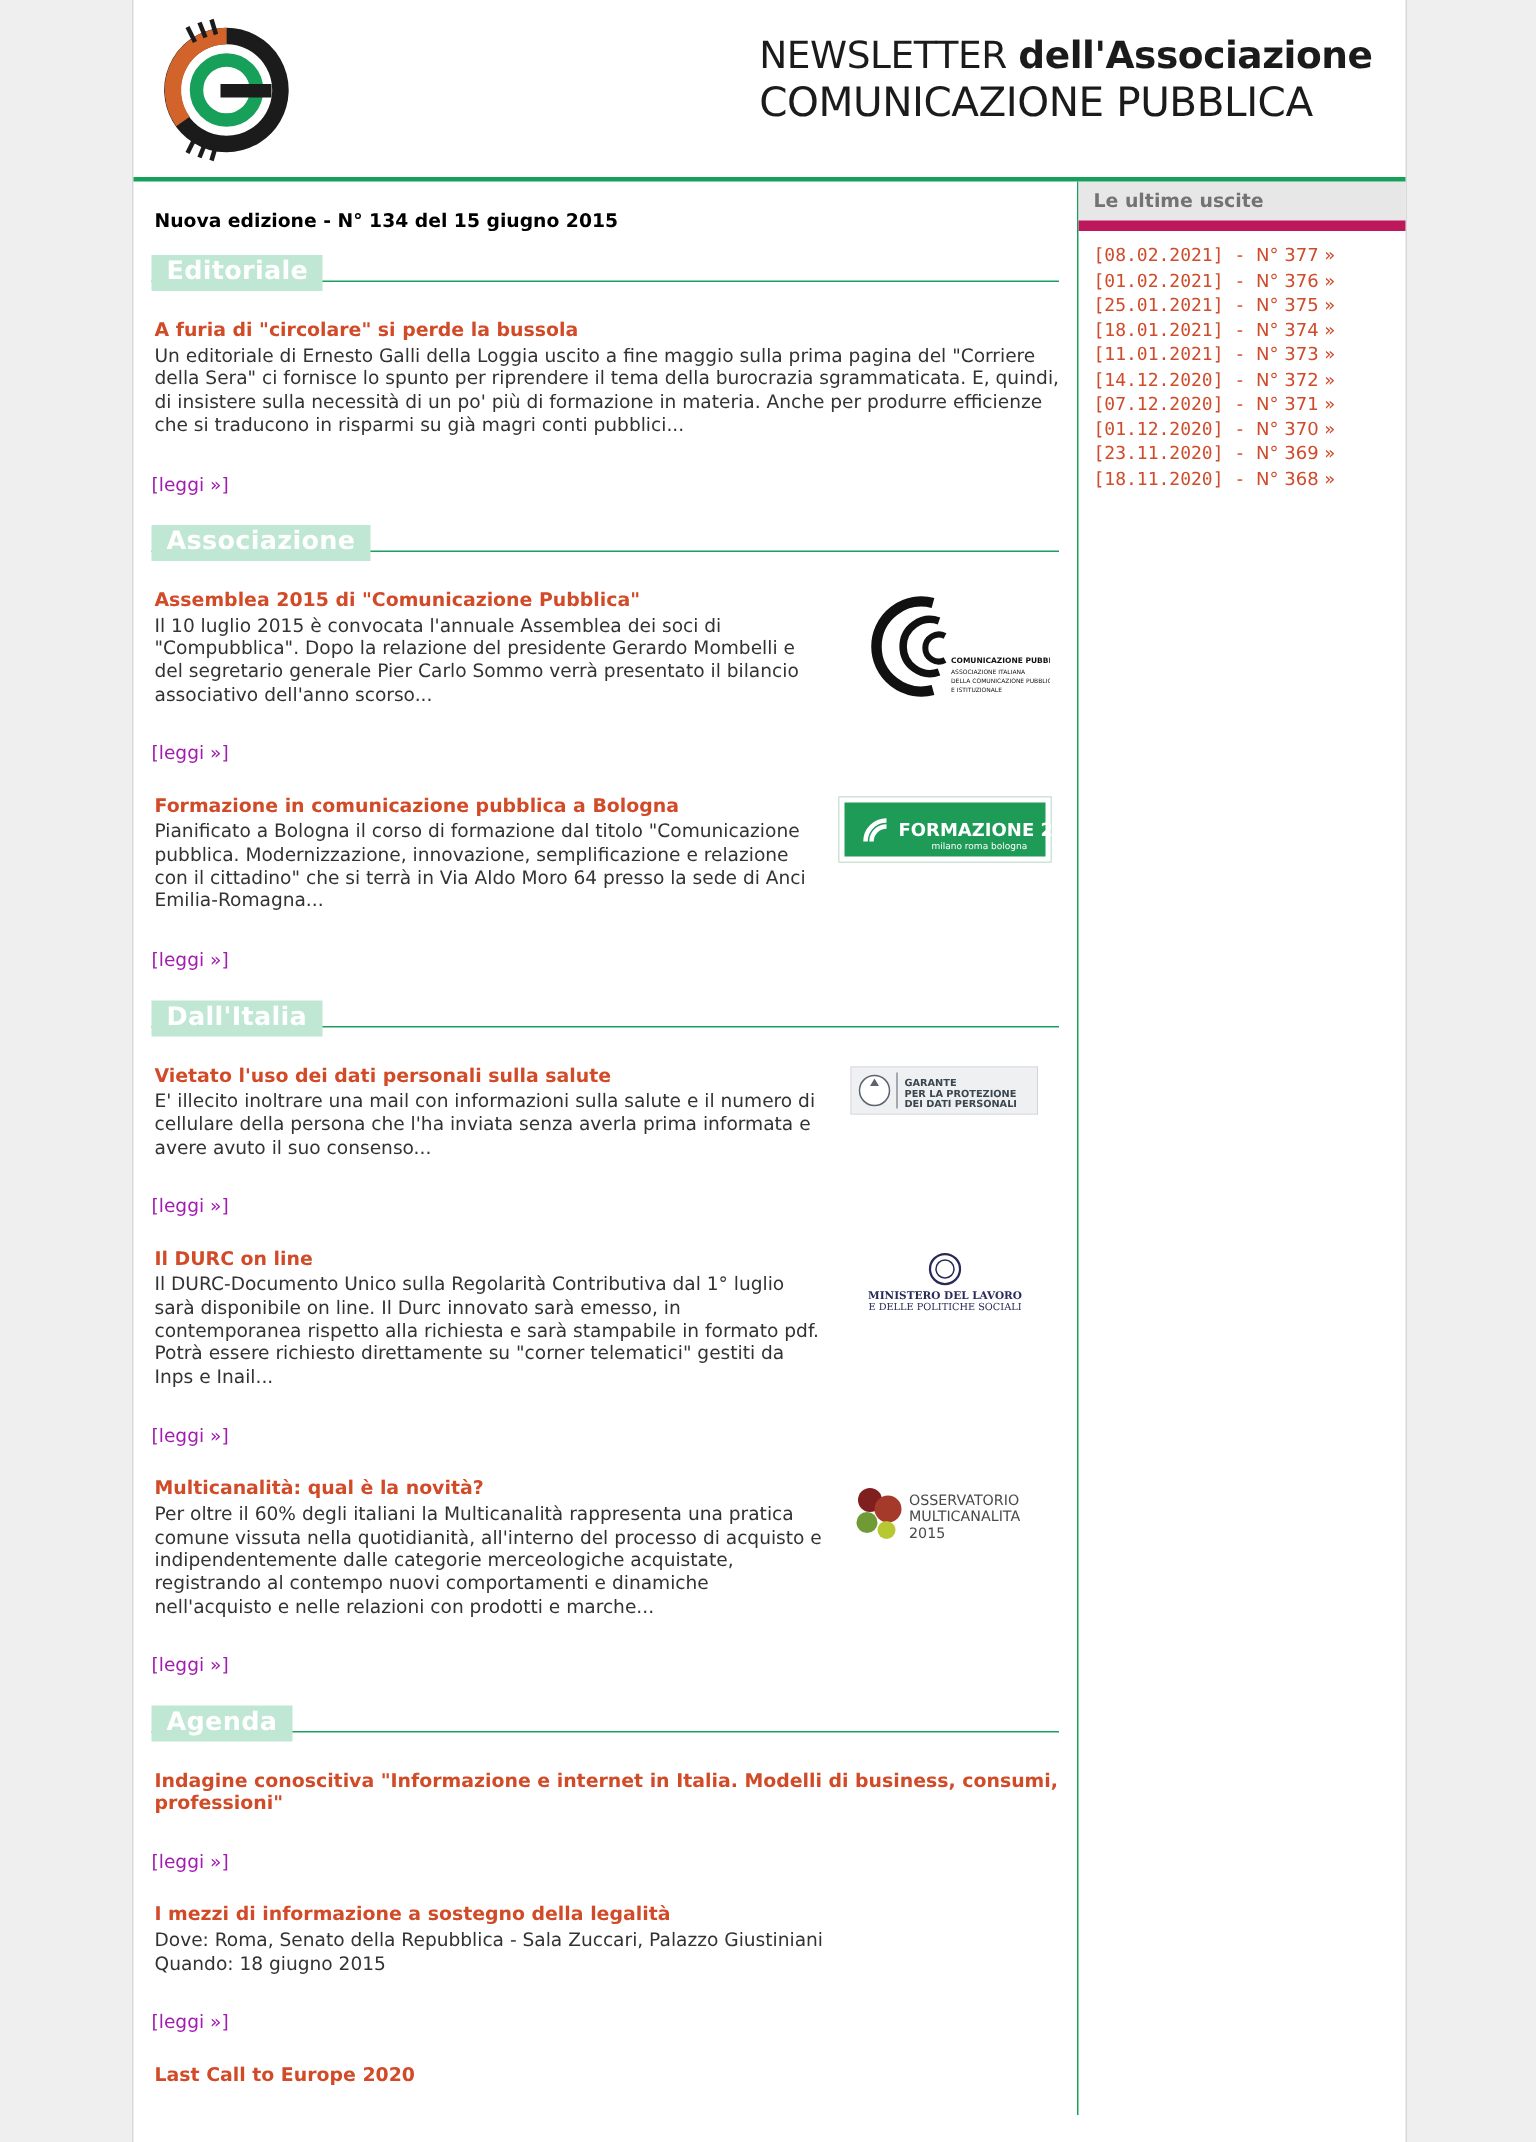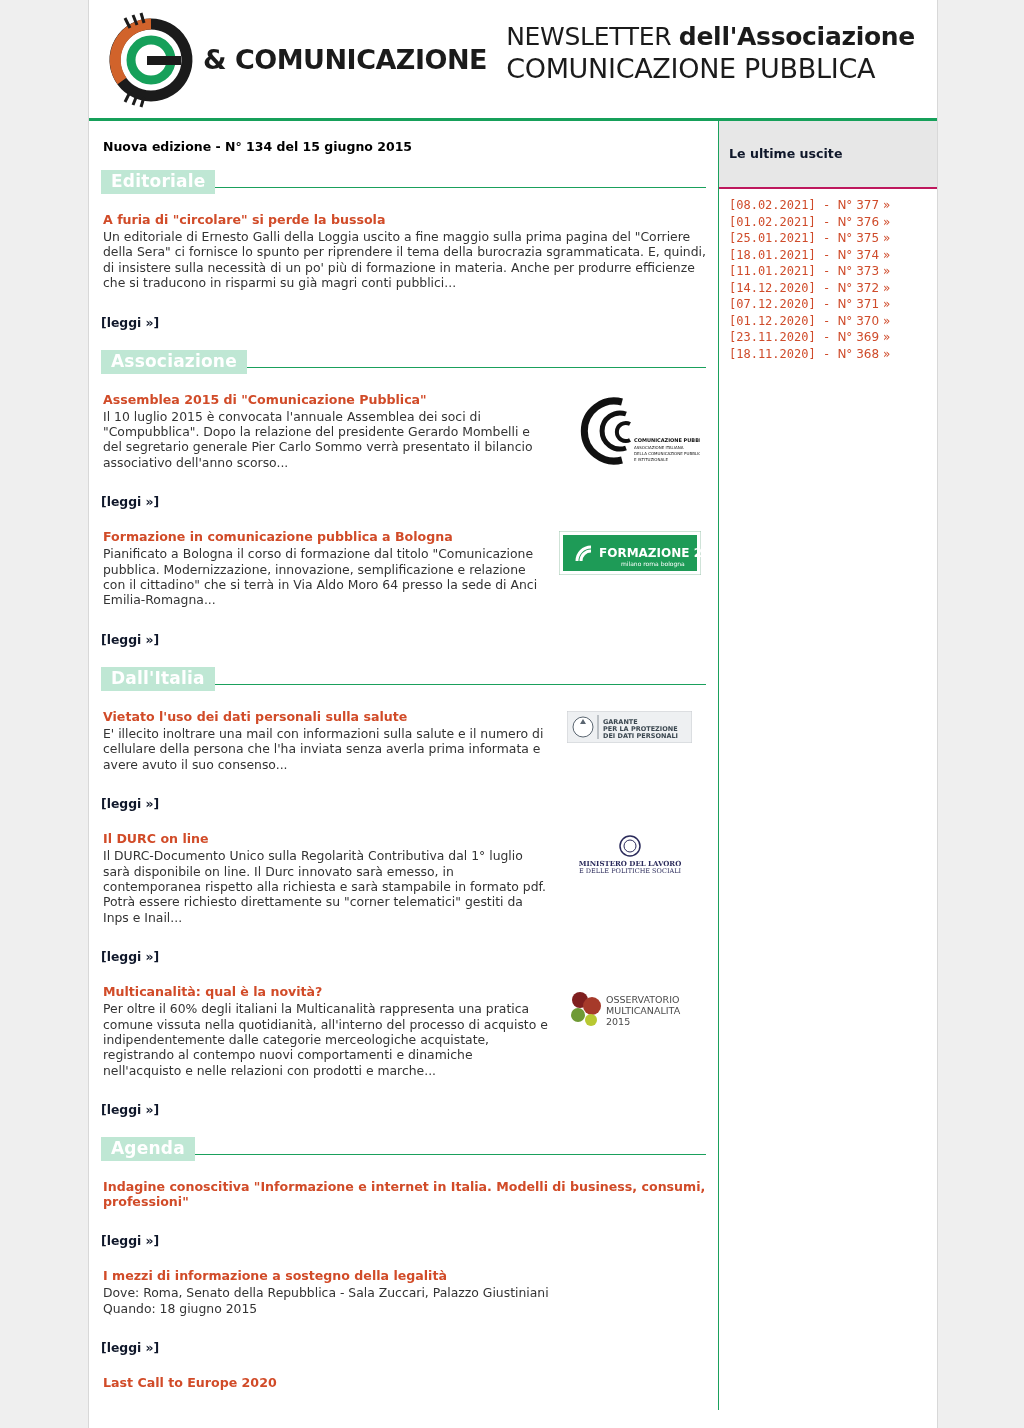--- a/index.html
+++ b/index.html
@@ -133,40 +133,40 @@
     color: #333333;
     font-size: 12.4px;
     line-height: 15.4px;
     margin: 0;
   }
   .art-has-img .art-title,
   .art-has-img .art-body { padding-right: 155px; }
   .leggi {
     display: inline-block;
     margin: 14px 0 20px 0;
-    color: #0f172a;
+    color: #a21caf;
     font-size: 12.4px;
-    font-weight: bold;
+    font-weight: normal;
     text-decoration: none;
   }
   .art-img {
     position: absolute;
     right: 4px;
     top: 2px;
     width: 145px;
     text-align: center;
   }
   
   .ru-head {
     background: #e7e7e7;
-    border-bottom: 2px solid #be185d;
+    border-bottom: 7px solid #be185d;
     font-size: 12.6px;
     font-weight: bold;
-    color: #0f172a;
-    padding: 24px 10px;
+    color: #737373;
+    padding: 4px 10px;
     height: 18px;
     line-height: 18px;
   }
   .ru-list { padding: 8px 10px 0 10px; }
   .ru-item {
     font-size: 12px;
     line-height: 16.5px;
     color: #cf4b2a;
     font-family: "DejaVu Sans Mono", monospace;
     white-space: nowrap;
@@ -195,21 +195,20 @@
                 <line x1="30" y1="3" x2="34" y2="13"></line>
                 <line x1="38" y1="1" x2="41" y2="11"></line>
                 <line x1="22" y1="90" x2="27" y2="80"></line>
                 <line x1="30" y1="93" x2="34" y2="83"></line>
                 <line x1="38" y1="95" x2="41" y2="85"></line>
               </g>
             </g>
           </svg>
         </div>
         <div class="logo-text">
-          <div>&amp; COMUNICAZIONE</div>
         </div>
       </div>
       <div class="nl-title">
         <div class="l1"><span>NEWSLETTER </span><b>dell'Associazione</b></div>
         <div class="l2">COMUNICAZIONE PUBBLICA</div>
       </div>
     </div>
 
     <div class="body-wrap">
 

